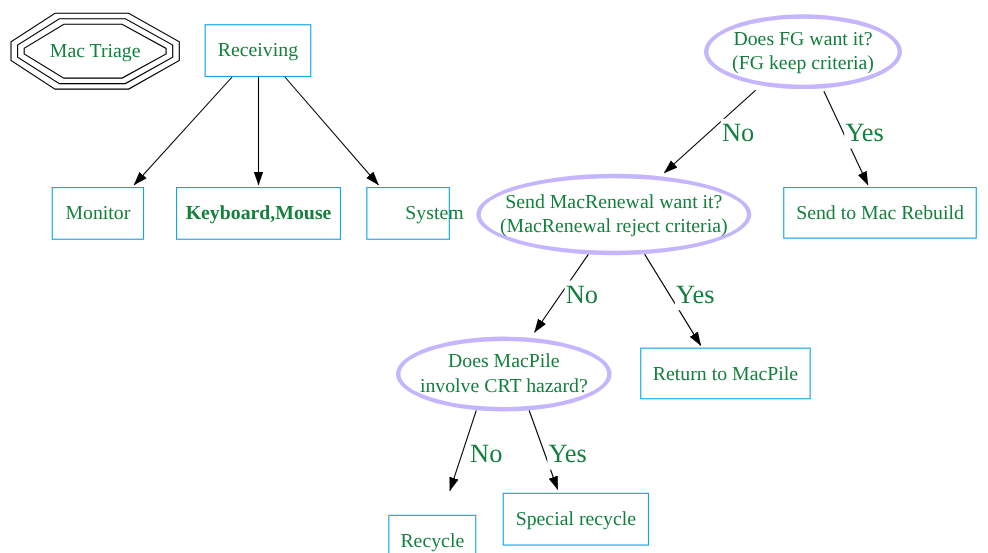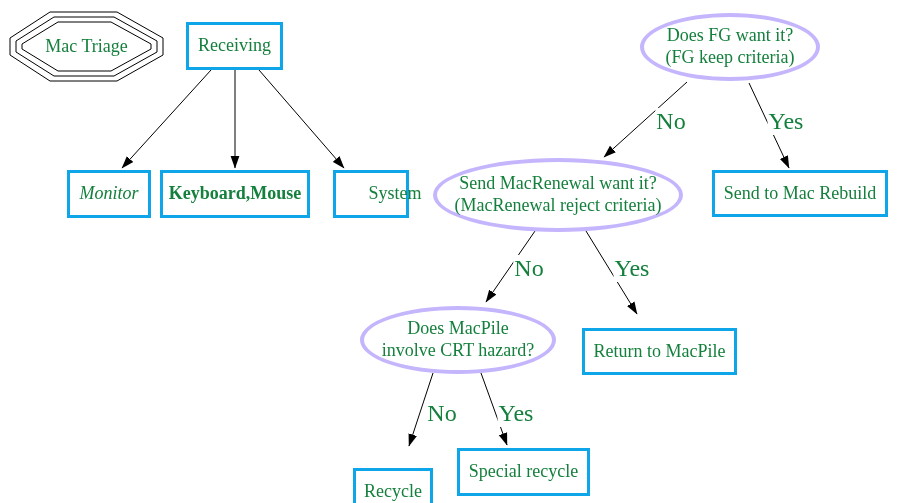--- a/index.html
+++ b/index.html
@@ -22,21 +22,21 @@
     display: flex;
     align-items: center;
     justify-content: center;
     text-align: center;
     box-sizing: border-box;
     font-size: 18px;
     line-height: 1.22;
     white-space: pre;
     background: #ffffff;
   }
-  .box { border: 3px solid #0ea5e9; }
+  .box { border: 1px solid #0ea5e9; }
   .ellipse { border: 4px solid #c4b5fd; border-radius: 50%; }
   .octagon-label {
     position: absolute;
     display: flex;
     align-items: center;
     justify-content: center;
     font-size: 18px;
     white-space: pre;
   }
   .edge-label {
@@ -76,29 +76,29 @@
       <line x1="586" y1="231" x2="637" y2="314" marker-end="url(#arrow)"></line>
       <line x1="433" y1="373" x2="409" y2="446" marker-end="url(#arrow)"></line>
       <line x1="481" y1="373" x2="507" y2="445" marker-end="url(#arrow)"></line>
     </g>
   </svg>
 
   <div class="octagon-label" style="left:10px; top:12px; width:153px; height:69px;">Mac Triage</div>
 
   <div class="node box" style="left:186px; top:22px; width:97px; height:48px;">Receiving</div>
 
-  <div class="node box" style="left:67px; top:170px; width:84px; height:48px;font-style:italic;">Monitor</div>
+  <div class="node box" style="left:47px; top:170px; width:84px; height:48px;">Monitor</div>
 
   <div class="node box" style="left:160px; top:170px; width:150px; height:48px;font-weight:bold;">Keyboard,Mouse</div>
 
   <div class="node box" style="left:333px; top:170px; width:76px; height:48px;padding-left:48px;">System</div>
 
   <div class="node box" style="left:712px; top:170px; width:176px; height:47px;">Send to Mac Rebuild</div>
 
-  <div class="node box" style="left:582px; top:328px; width:155px; height:47px;">Return to MacPile</div>
+  <div class="node box" style="left:582px; top:316px; width:155px; height:47px;">Return to MacPile</div>
 
   <div class="node box" style="left:353px; top:468px; width:80px; height:48px;">Recycle</div>
 
   <div class="node box" style="left:457px; top:448px; width:133px; height:48px;">Special recycle</div>
 
   <div class="node ellipse" style="left:640px; top:13px; width:180px; height:68px;">Does FG want it?
 (FG keep criteria)</div>
 
   <div class="node ellipse" style="left:433px; top:158px; width:250px; height:74px;">Send MacRenewal want it?
 (MacRenewal reject criteria)</div>

